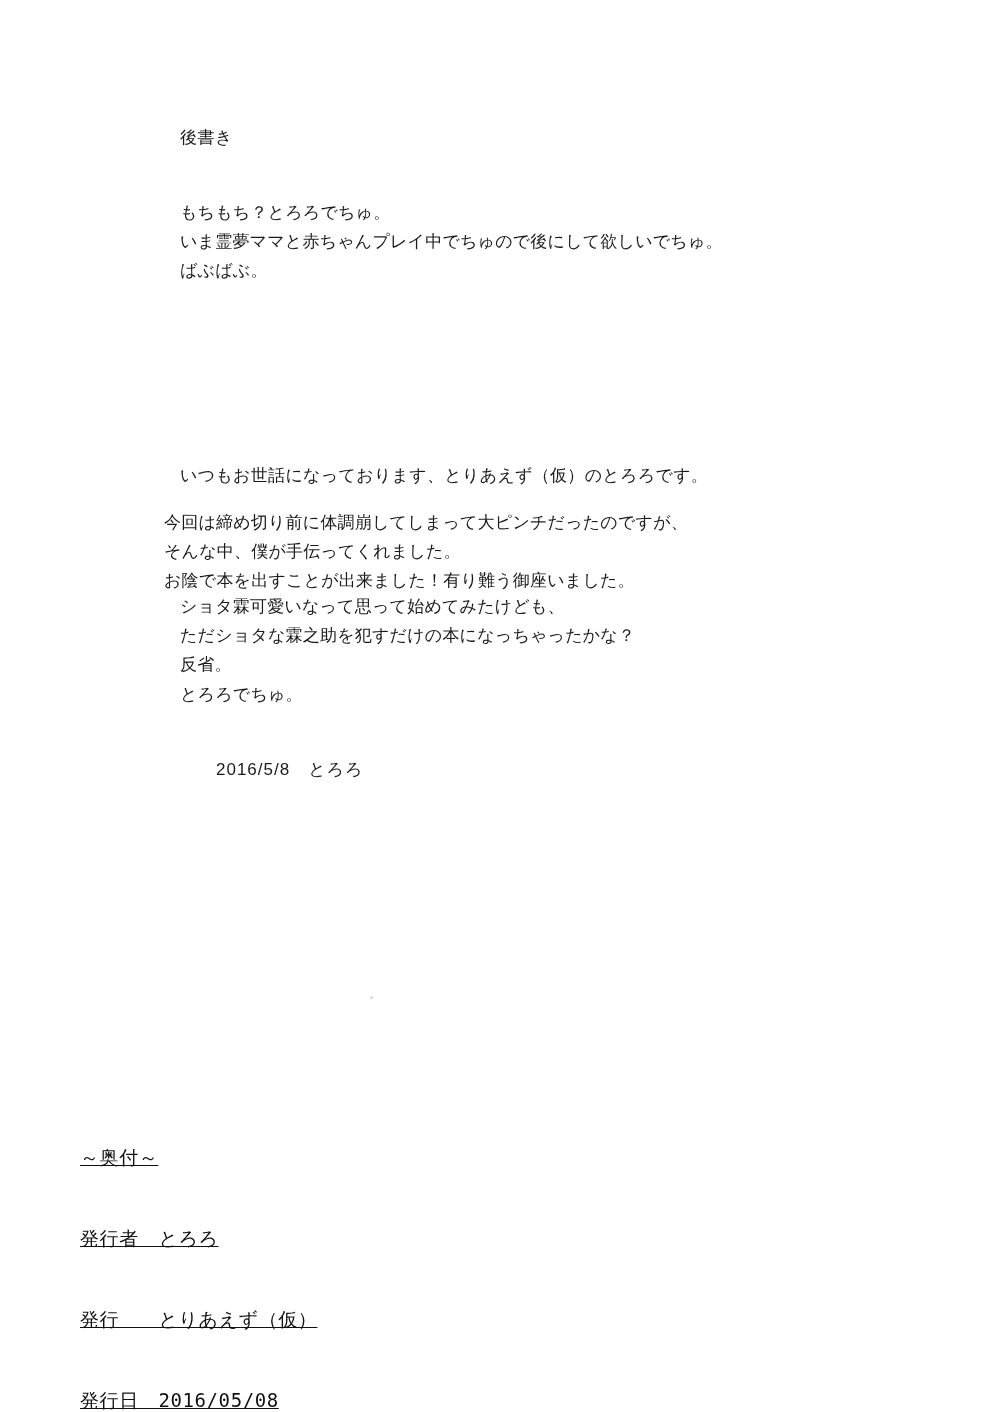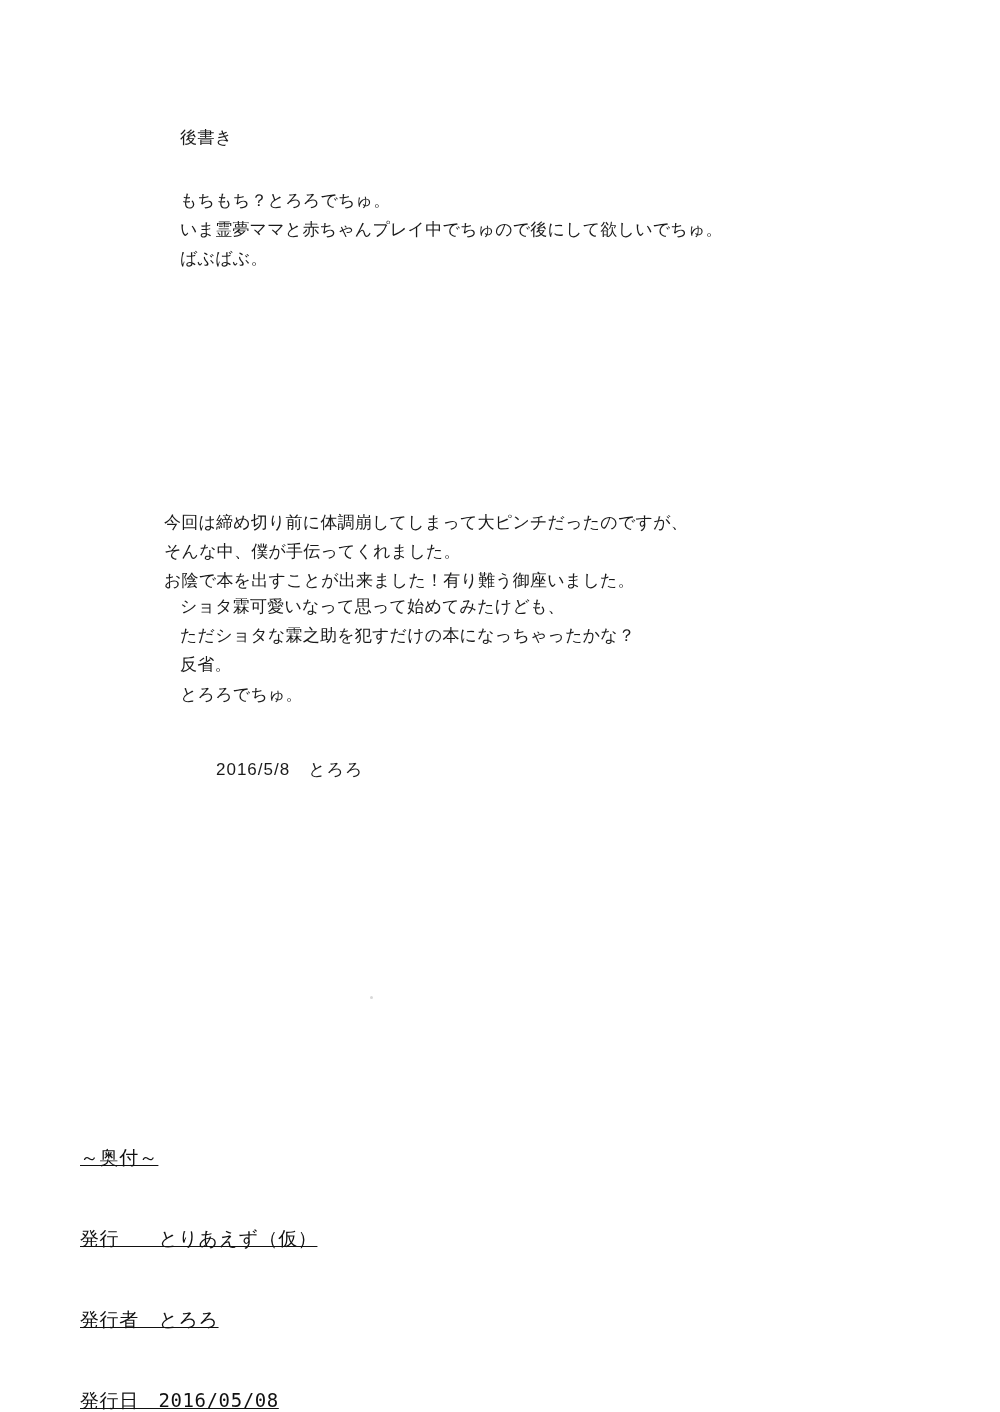--- a/index.html
+++ b/index.html
@@ -23,21 +23,21 @@
     left: 180px;
     top: 126px;
     font-size: 17px;
     letter-spacing: 0.5px;
     line-height: 1.4;
     white-space: pre;
   }
   .tororo-lines {
     position: absolute;
     left: 180px;
-    top: 186px;
+    top: 198px;
     font-size: 17px;
     line-height: 1.72;
     letter-spacing: 0.2px;
     white-space: pre-line;
   }
 
   .greeting {
     position: absolute;
     left: 180px;
     top: 462px;
@@ -107,38 +107,39 @@
 <body>
 
 <div class="page">
 
   <div class="afterword-title">後書き</div>
 
   <div class="tororo-lines">もちもち？とろろでちゅ。
 いま霊夢ママと赤ちゃんプレイ中でちゅので後にして欲しいでちゅ。
 ばぶばぶ。</div>
 
+  <div class="greeting">いつもお世話になっております、とりあえず（仮）のとろろです。</div>
 
   <div class="para-2">今回は締め切り前に体調崩してしまって大ピンチだったのですが、
 そんな中、僕が手伝ってくれました。
 お陰で本を出すことが出来ました！有り難う御座いました。</div>
 
   <div class="para-3">ショタ霖可愛いなって思って始めてみたけども、
 ただショタな霖之助を犯すだけの本になっちゃったかな？
 反省。
 とろろでちゅ。</div>
 
   <div class="signature">2016/5/8　とろろ</div>
 
   <div class="speck"></div>
 
   <div class="colophon">
     <span class="row">～奥付～</span>
+    <span class="row">発行者　とろろ</span>
     <span class="row">発行　　とりあえず（仮）</span>
-    <span class="row">発行者　とろろ</span>
     <span class="row">発行日　2016/05/08</span>
     
     
     
     
     
     
     
   </div>
 

